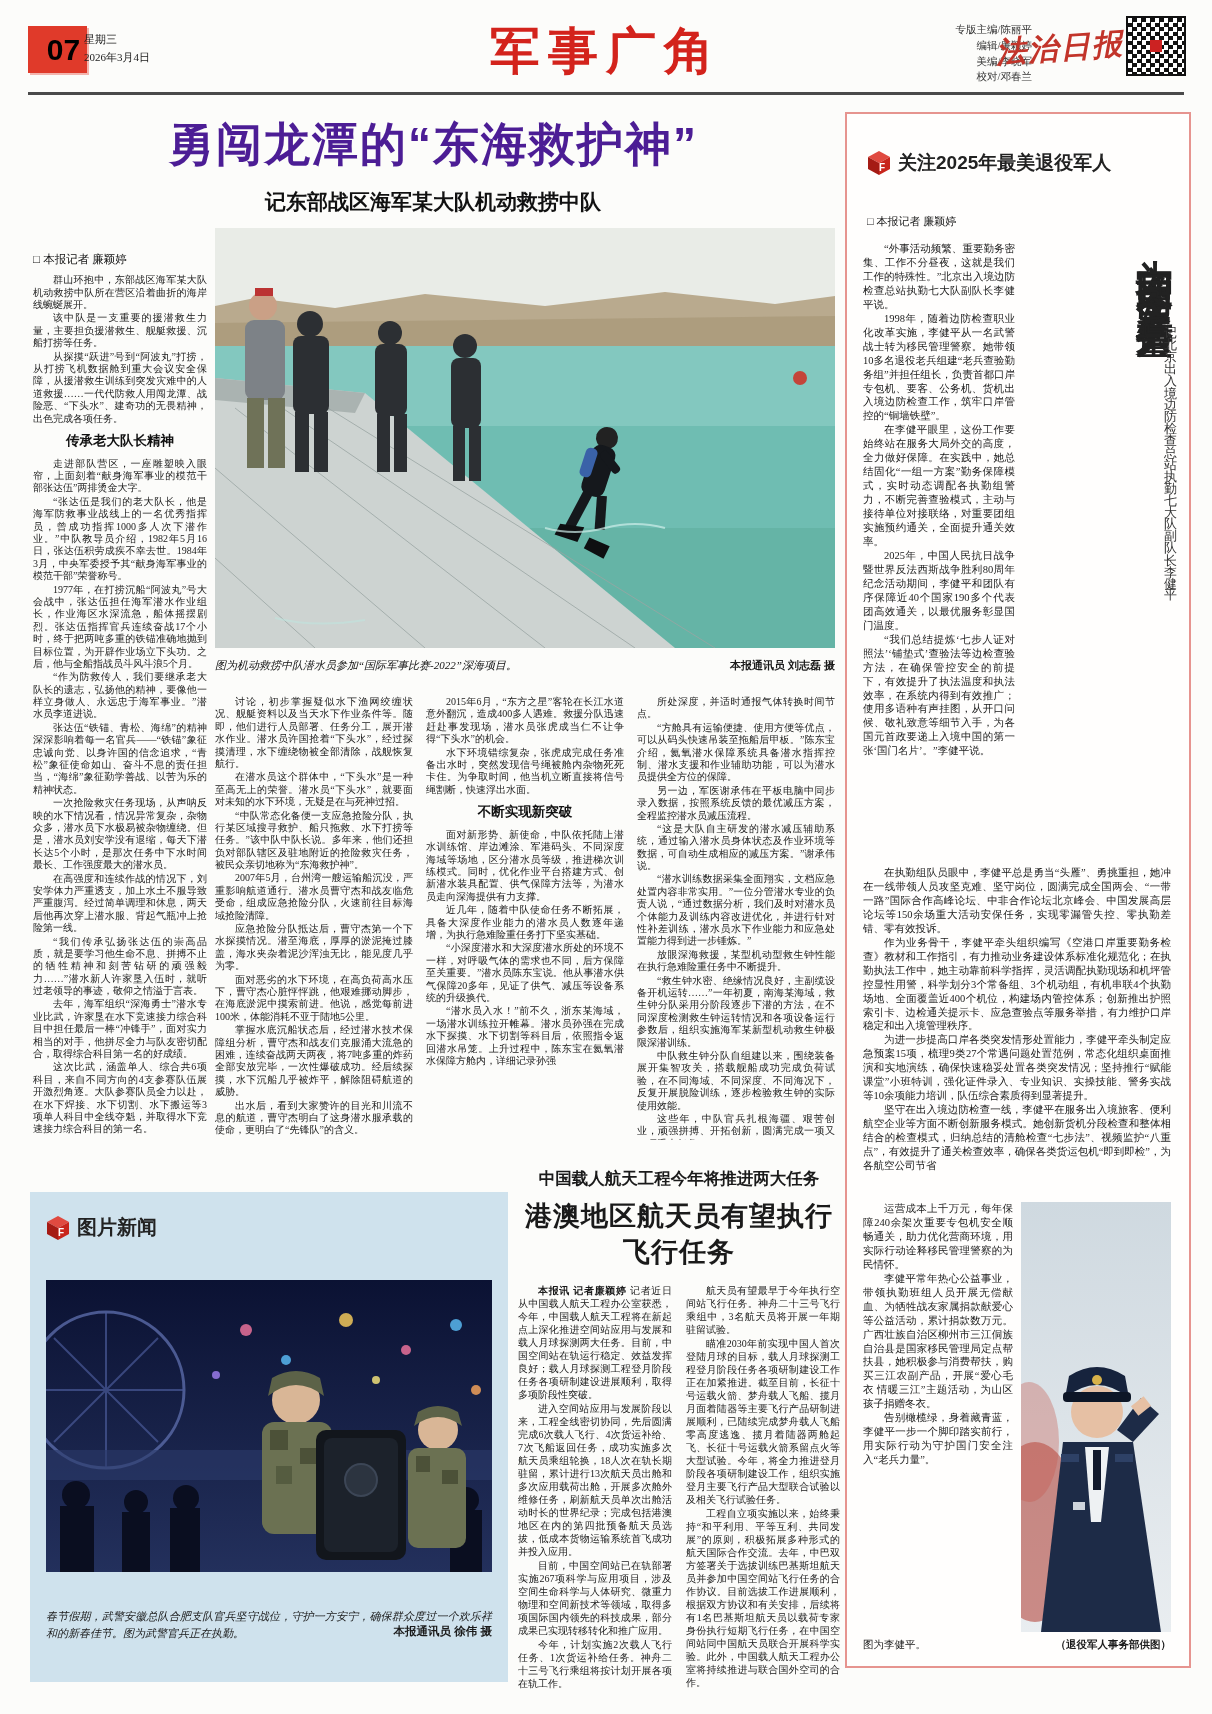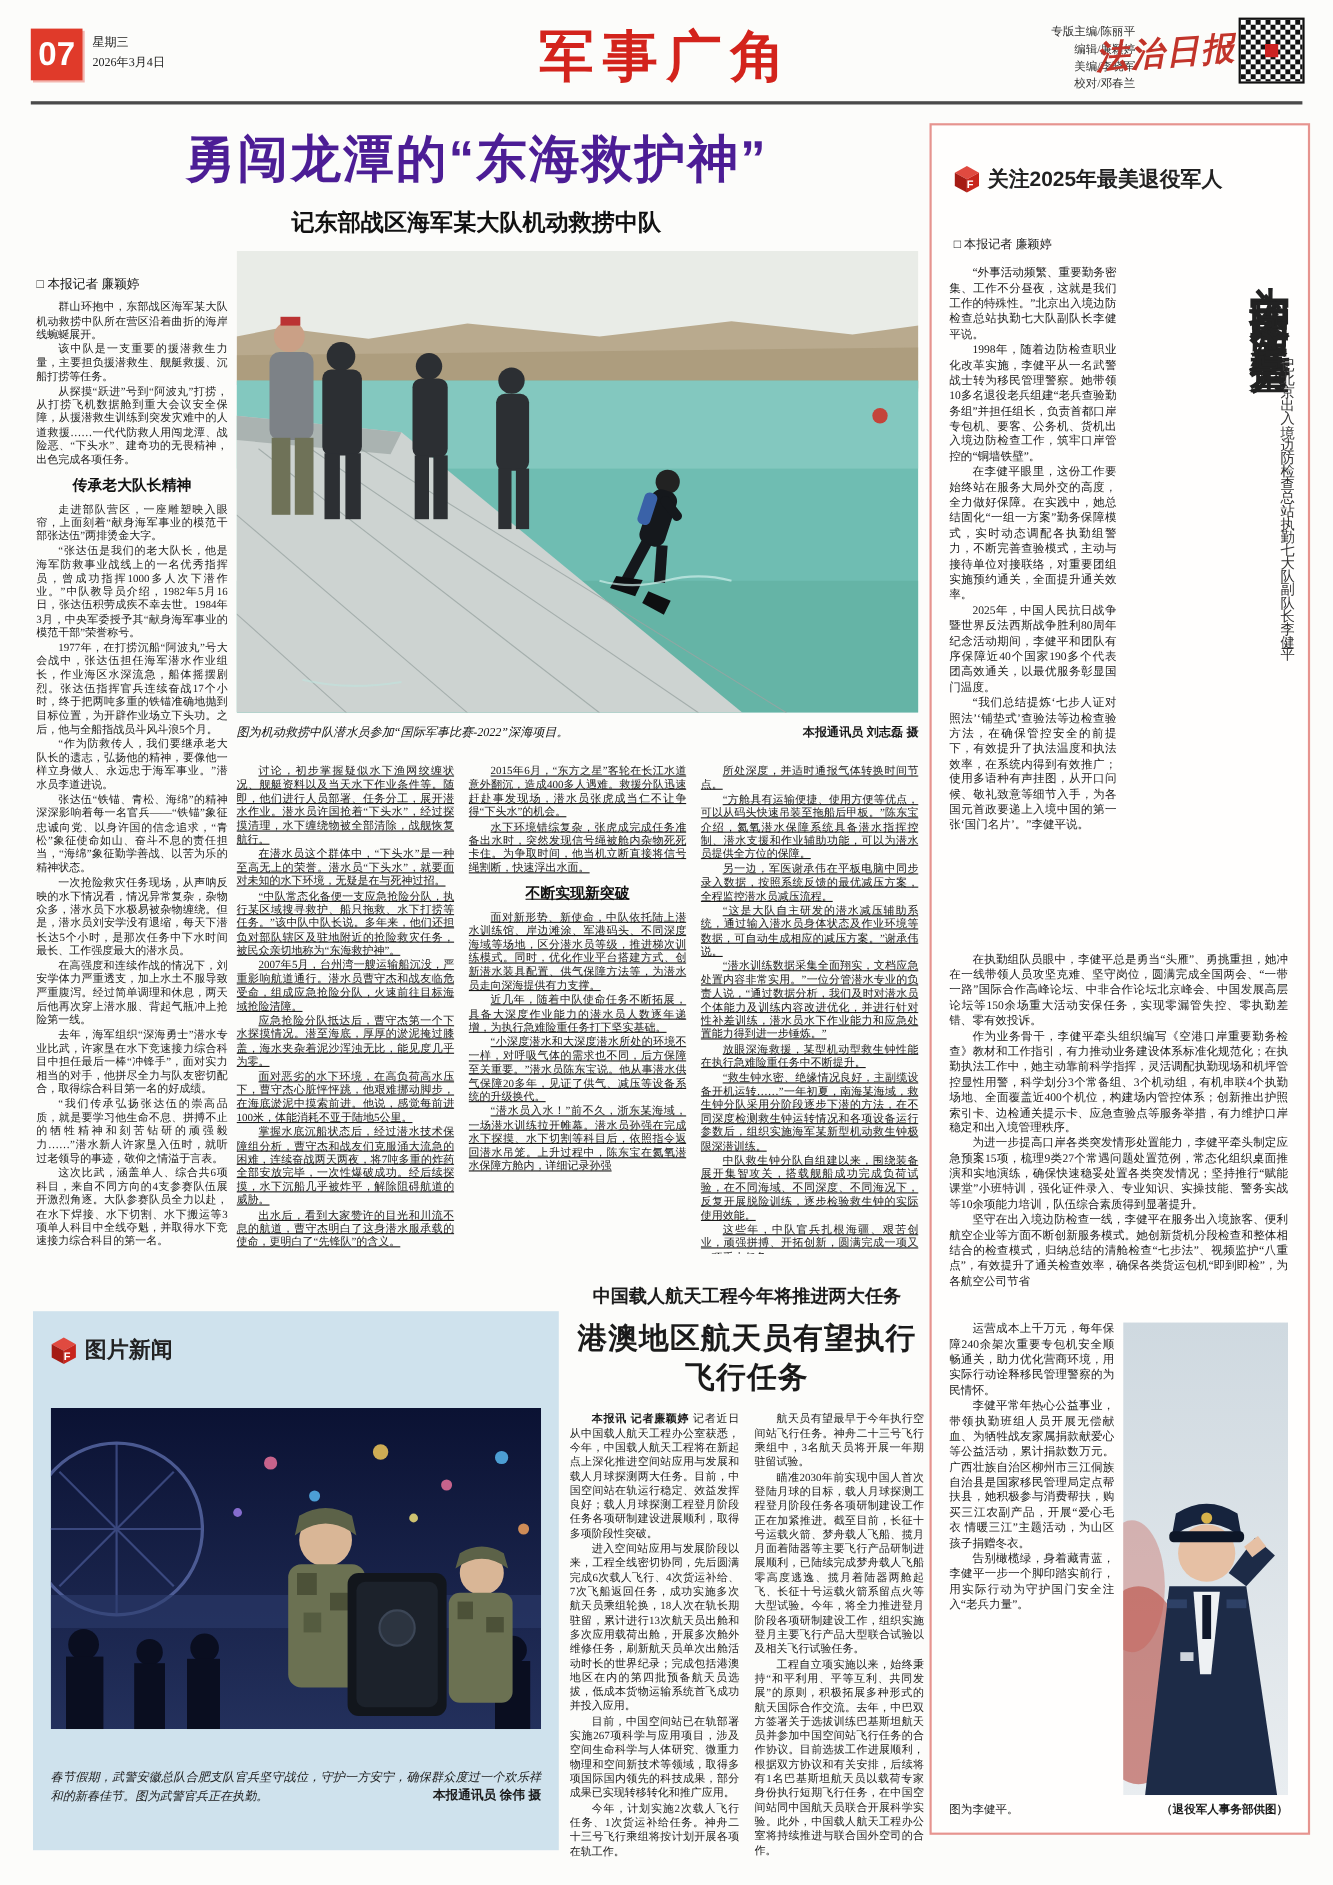--- a/index.html
+++ b/index.html
@@ -2,23 +2,23 @@
 <html><head>
 <meta charset="utf-8">
 <style>
   html,body{margin:0;padding:0;}
   body{width:1212px;height:1714px;position:relative;overflow:hidden;background:#fcfcfa;
        font-family:"Liberation Serif","DejaVu Serif",serif;color:#1a1a1a;}
   .abs{position:absolute;}
   p{margin:0;}
   .para{text-indent:2em;margin:0;}
   
-  .pgnum{left:28px;top:26px;width:47px;height:47px;background:#e03a2a;color:#ffffff;
+  .pgnum{left:28px;top:26px;width:47px;height:47px;background:#e03a2a;color:#000000;
          font-family:"Liberation Sans",sans-serif;font-weight:bold;font-size:30px;
-         display:flex;align-items:center;justify-content:center;box-shadow:2px 2px 0 #f3b5ae;}
+         display:flex;align-items:center;justify-content:center;box-shadow:2px 2px 0 #f3b5ae;padding-left:12px;}
   .dateblk{left:84px;top:31px;font-size:11px;line-height:1.6;color:#222;}
   .secttitle{left:50%;top:18px;transform:translateX(-50%);color:#d3231c;
              font-family:"Liberation Sans",sans-serif;font-weight:bold;font-size:50px;letter-spacing:8px;}
   .credits{right:180px;top:22px;text-align:right;font-size:10.5px;line-height:1.5;color:#333;}
   .masthead{right:88px;top:28px;color:#c2342a;font-size:30px;font-weight:bold;
             font-style:italic;transform:rotate(-4deg);letter-spacing:2px;}
   .qr{right:26px;top:16px;width:56px;height:56px;border:2px solid #111;
       background:repeating-conic-gradient(#111 0% 25%,#fff 0% 50%);background-size:9px 9px;}
   .qr .qrdot{position:absolute;left:22px;top:22px;width:12px;height:12px;background:#c22;}
   .toprule{left:28px;top:92px;width:1156px;height:3px;background:#4a4a4a;}
@@ -31,21 +31,21 @@
   .byline{font-family:"Liberation Sans",sans-serif;font-size:11.5px;color:#111;}
   .bodycol{font-size:10px;line-height:1.24;text-align:justify;overflow:hidden;}
   .bodycol .para{margin-bottom:1px;}
   h3.sechead{font-family:"Liberation Sans",sans-serif;font-weight:bold;font-size:13.5px;
              text-align:center;margin:8px 0;color:#111;}
   .col1{left:33px;top:252px;width:174px;height:892px;}
   .mainphoto{left:215px;top:228px;width:620px;height:420px;overflow:hidden;}
   .capt-row{left:215px;top:658px;width:620px;display:flex;justify-content:space-between;align-items:flex-start;}
   .capt{font-size:11px;font-style:italic;color:#111;}
   .capt-credit{font-family:"Liberation Sans",sans-serif;font-weight:bold;font-size:11px;white-space:nowrap;}
-  .threecol{left:215px;top:696px;width:620px;height:444px;display:flex;gap:13px;text-decoration:underline;}
+  .threecol{left:215px;top:696px;width:620px;height:444px;display:flex;gap:13px;}
   .threecol .bodycol{flex:1;height:100%;}
   
   .sidebar{left:845px;top:112px;width:342px;height:1552px;border:2px solid #e6948f;background:#fffefd;}
   .logorow{display:flex;align-items:center;gap:7px;font-family:"Liberation Sans",sans-serif;
            font-weight:bold;color:#222;}
   .sb-logorow{position:absolute;left:20px;top:36px;font-size:19px;}
   .sb-byline{position:absolute;left:20px;top:100px;font-size:11px;}
   .sb-col1{position:absolute;left:16px;top:128px;width:152px;height:618px;font-size:10.5px;
            line-height:1.33;text-align:justify;overflow:hidden;}
   .sb-vert{position:absolute;right:10px;top:116px;height:630px;writing-mode:vertical-rl;
@@ -117,22 +117,22 @@
     </div>
   <h3 class="sechead">传承老大队长精神</h3>
   <div>
       <p class="para">走进部队营区，一座雕塑映入眼帘，上面刻着“献身海军事业的模范干部张达伍”两排烫金大字。</p>
       <p class="para">“张达伍是我们的老大队长，他是海军防救事业战线上的一名优秀指挥员，曾成功指挥1000多人次下潜作业。”中队教导员介绍，1982年5月16日，张达伍积劳成疾不幸去世。1984年3月，中央军委授予其“献身海军事业的模范干部”荣誉称号。</p>
       <p class="para">1977年，在打捞沉船“阿波丸”号大会战中，张达伍担任海军潜水作业组长，作业海区水深流急，船体摇摆剧烈。张达伍指挥官兵连续奋战17个小时，终于把两吨多重的铁锚准确地抛到目标位置，为开辟作业场立下头功。之后，他与全船指战员斗风斗浪5个月。</p>
       <p class="para">“作为防救传人，我们要继承老大队长的遗志，弘扬他的精神，要像他一样立身做人、永远忠于海军事业。”潜水员李道进说。</p>
       <p class="para">张达伍“铁锚、青松、海绵”的精神深深影响着每一名官兵——“铁锚”象征忠诚向党、以身许国的信念追求，“青松”象征使命如山、奋斗不息的责任担当，“海绵”象征勤学善战、以苦为乐的精神状态。</p>
       <p class="para">一次抢险救灾任务现场，从声呐反映的水下情况看，情况异常复杂，杂物众多，潜水员下水极易被杂物缠绕。但是，潜水员刘安学没有退缩，每天下潜长达5个小时，是那次任务中下水时间最长、工作强度最大的潜水员。</p>
       <p class="para">在高强度和连续作战的情况下，刘安学体力严重透支，加上水土不服导致严重腹泻。经过简单调理和休息，两天后他再次穿上潜水服、背起气瓶冲上抢险第一线。</p>
+      <p class="para">“我们传承弘扬张达伍的崇高品质，就是要学习他生命不息、拼搏不止的牺牲精神和刻苦钻研的顽强毅力……”潜水新人许家垦入伍时，就听过老领导的事迹，敬仰之情溢于言表。</p>
       <p class="para">去年，海军组织“深海勇士”潜水专业比武，许家垦在水下竞速接力综合科目中担任最后一棒“冲锋手”，面对实力相当的对手，他拼尽全力与队友密切配合，取得综合科目第一名的好成绩。</p>
-      <p class="para">“我们传承弘扬张达伍的崇高品质，就是要学习他生命不息、拼搏不止的牺牲精神和刻苦钻研的顽强毅力……”潜水新人许家垦入伍时，就听过老领导的事迹，敬仰之情溢于言表。</p>
       <p class="para">这次比武，涵盖单人、综合共6项科目，来自不同方向的4支参赛队伍展开激烈角逐。大队参赛队员全力以赴，在水下焊接、水下切割、水下搬运等3项单人科目中全线夺魁，并取得水下竞速接力综合科目的第一名。</p>
     </div>
   <h3 class="sechead">敢“下头水”建头功</h3>
 
 </div>
 
 <div class="abs mainphoto">
   <svg width="620" height="420" viewBox="0 0 620 420">
     <rect width="620" height="95" fill="#e9ece7"></rect>
     <path d="M0 78 L40 70 L120 80 L210 66 L330 78 L450 64 L560 76 L620 68 L620 125 L0 118 Z" fill="#b9aa8e"></path>

